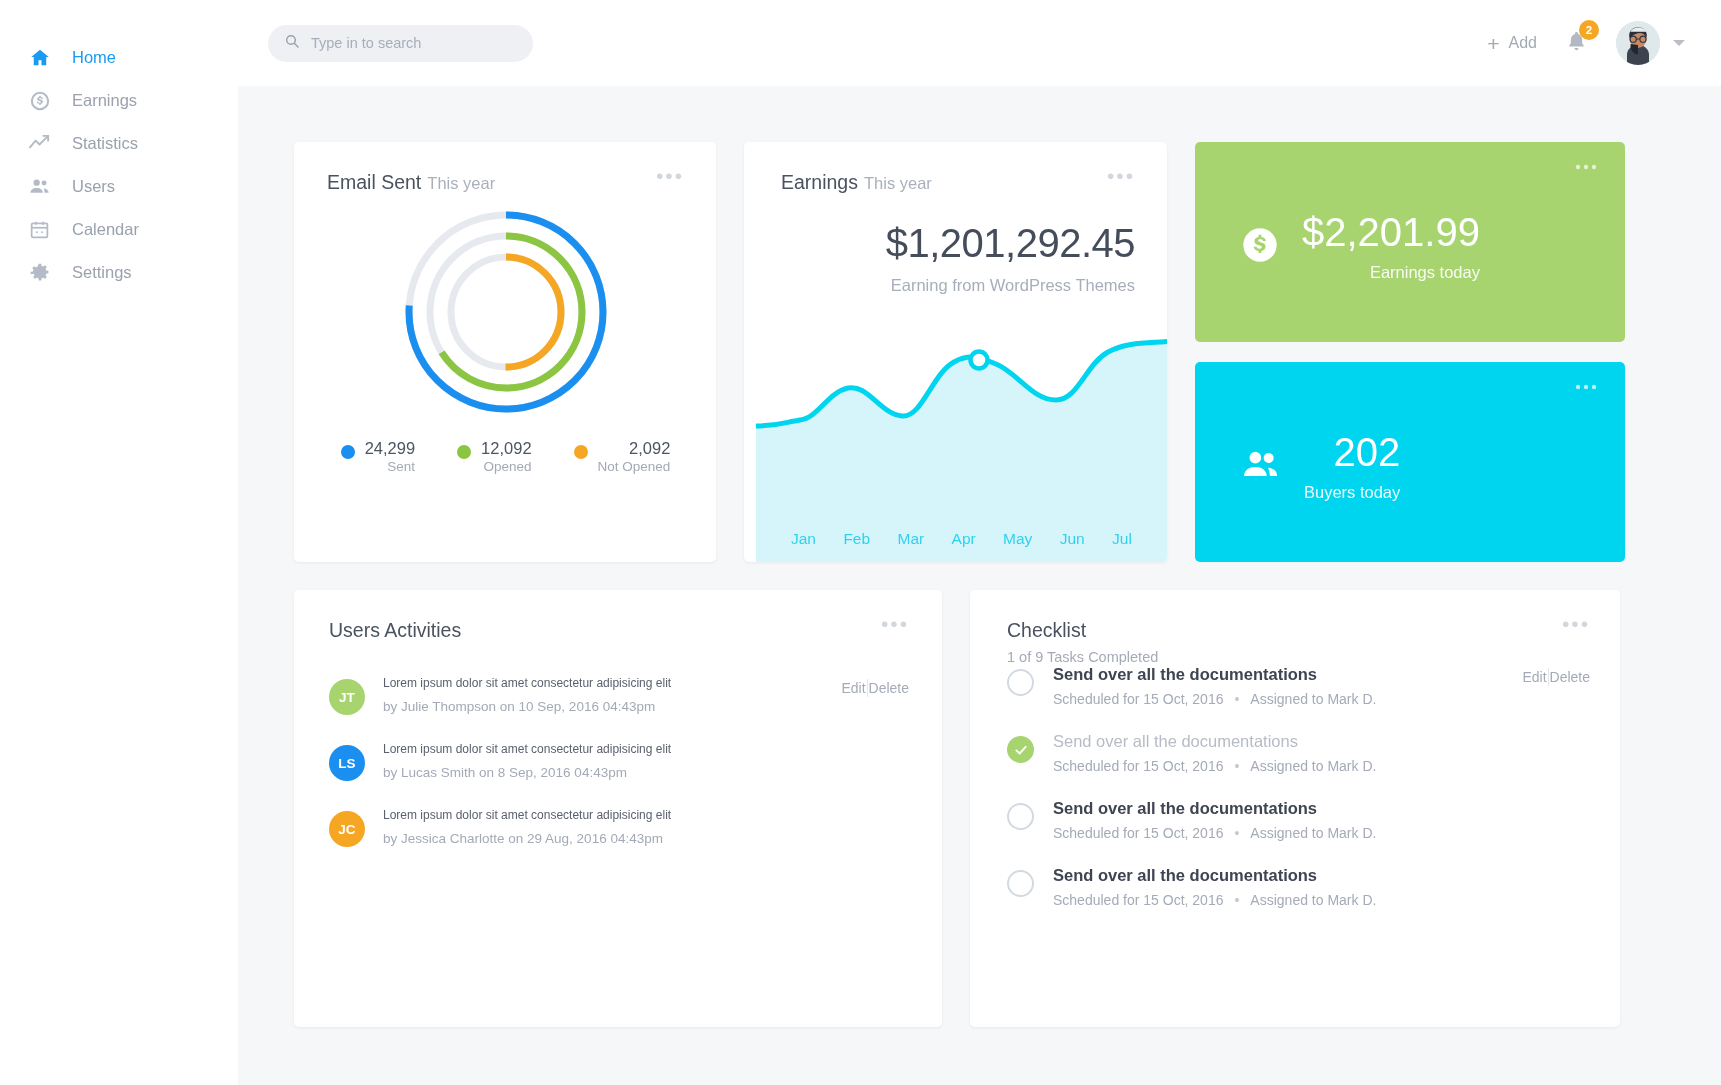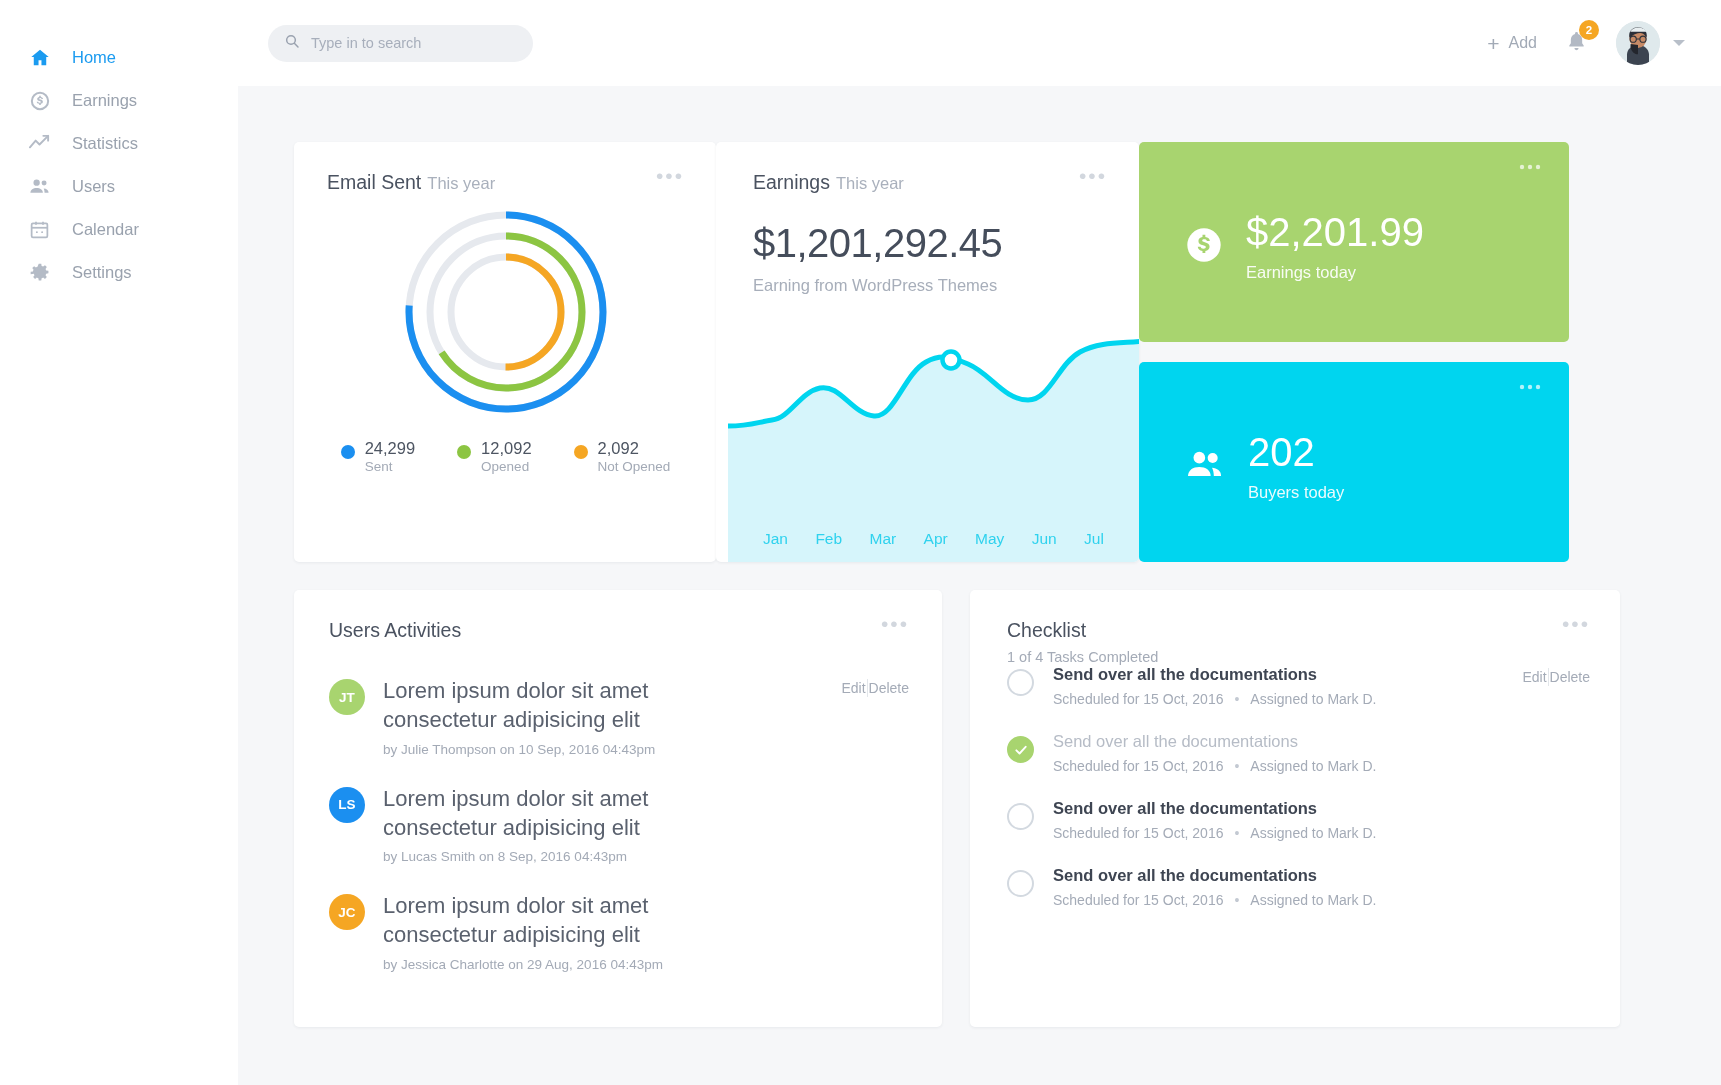--- a/index.html
+++ b/index.html
@@ -64,21 +64,21 @@
   .avatar-wrap { display: flex; align-items: center; gap: 13px; cursor: pointer; }
   .avatar {
     width: 44px; height: 44px; border-radius: 50%; overflow: hidden; position: relative;
     background: #dfe7ea;
   }
   .avatar .face { position: absolute; inset: 0; }
   .caret { width: 0; height: 0; border-left: 6px solid transparent; border-right: 6px solid transparent; border-top: 6px solid #b8bfc9; }
 
   
   .content { flex: 1; padding: 56px 38px 0 56px; overflow: hidden; }
-  .row1 { display: flex; align-items: flex-start; }
+  .row1 { display: flex; gap: 28px; align-items: flex-start; text-align: right; }
   .card {
     background: #ffffff; border-radius: 5px;
     box-shadow: 0 1px 3px rgba(40,50,70,0.07);
   }
   .card-head { display: flex; align-items: flex-start; justify-content: space-between; }
   .card-title { font-size: 19.5px; color: #4a5260; font-weight: normal; }
   .card-title .muted { color: #a9b0bc; font-size: 16.5px; margin-left: 6px; }
   .dots { color: #d2d7de; font-size: 21px; letter-spacing: 2px; line-height: 10px; cursor: pointer; user-select: none; }
 
   
@@ -120,21 +120,21 @@
   .checklist { width: 650px; height: 437px; padding: 29px 30px 0 37px; }
 
   .act-list { margin-top: 34px; }
   .act-item { display: flex; align-items: flex-start; gap: 18px; margin-bottom: 27px; }
   .act-avatar {
     width: 36px; height: 36px; border-radius: 50%; color: #fff;
     font-size: 13.5px; font-weight: bold; display: flex;
     align-items: center; justify-content: center; flex-shrink: 0; margin-top: 3px;
   }
   .act-body { flex: 1; }
-  .act-text { font-size: 22px; color: #5a616e; line-height: 1.33; max-width: 310px; }
+  .act-text { font-size: 12px; color: #5a616e; line-height: 1.33; max-width: 310px; }
   .act-meta { font-size: 13.5px; color: #a3aab6; margin-top: 7px; }
   .act-actions { display: flex; align-items: center; gap: 1px; margin-top: 3px; }
   .link { font-size: 14px; color: #a4abb7; cursor: pointer; }
   .divider-v { width: 1px; height: 18px; background: #e2e6ea; }
 
   .chk-sub { font-size: 14.5px; color: #a4abb7; margin-top: 7px; }
   .chk-list { }
   .chk-item { display: flex; align-items: flex-start; gap: 19px; margin-bottom: 25px; }
   .chk-circle {
     width: 27px; height: 27px; border-radius: 50%; border: 2px solid #d3d9e0;
@@ -432,21 +432,21 @@
                 <div class="act-meta">by Jessica Charlotte on 29 Aug, 2016 04:43pm</div>
               </div>
             </div>
           </div>
         </section>
 
         <section class="panel checklist">
           <div class="card-head">
             <div>
               <h2 class="card-title">Checklist</h2>
-              <div class="chk-sub">1 of 4 Tasks Completed</div>
+              <div class="chk-sub">1 of 9 Tasks Completed</div>
             </div>
             <span class="dots">•••</span>
           </div>
 
           <div class="chk-list">
             <div class="chk-item">
               <span class="chk-circle"></span>
               <div class="chk-body">
                 <div class="chk-title">Send over all the documentations</div>
                 <div class="chk-meta">

